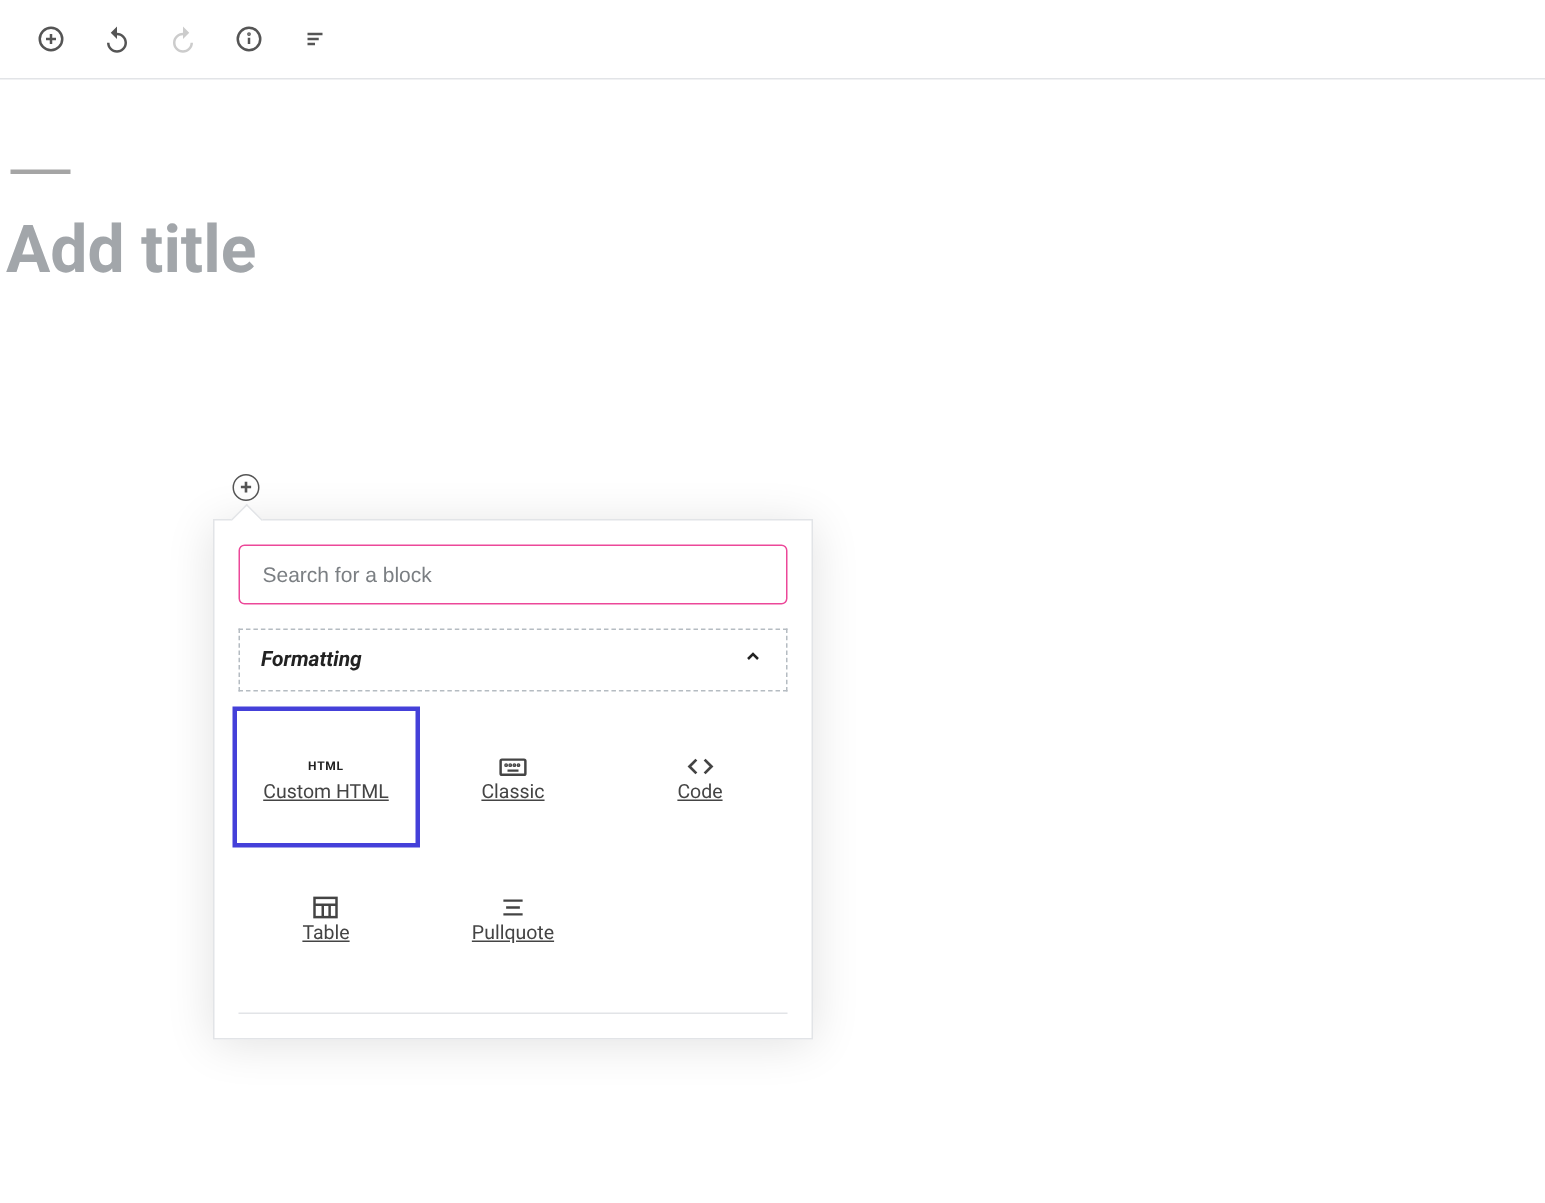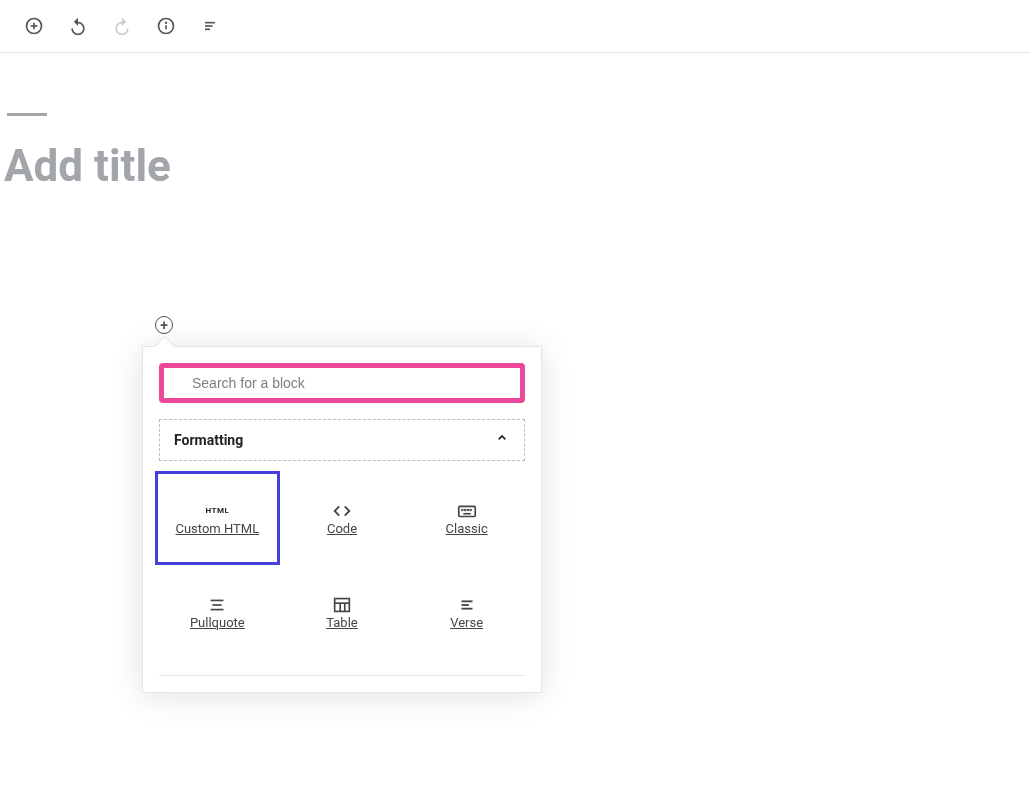--- a/index.html
+++ b/index.html
@@ -100,43 +100,44 @@
       border-left: 1px solid #e2e4e7;
       border-top: 1px solid #e2e4e7;
       transform: rotate(45deg);
     }
     .search-wrap {
       padding: 16px;
     }
     .search-input {
       width: 100%;
       height: 40px;
-      border: 5px solid #ec4899;
+      border: 1px solid #ec4899;
       border-radius: 4px;
-      padding: 0 28px;
+      padding: 0 15px;
       font-size: 14px;
       color: #333;
     }
     .search-input::placeholder {
       color: #7b7f83;
     }
     .panel-header {
       margin: 0 16px;
       border: 1px dashed #b5bcc2;
       height: 42px;
       display: flex;
       align-items: center;
       justify-content: space-between;
       padding: 0 14px;
       cursor: pointer;
     }
     .panel-title {
       font-size: 14px;
       font-weight: 700;
       color: #222;
+      font-style: italic;
     }
     .chevron svg {
       width: 16px;
       height: 16px;
     }
     .blocks-grid {
       display: grid;
       grid-template-columns: repeat(3, 1fr);
       padding: 10px 12px 0;
       gap: 0;
@@ -244,74 +245,64 @@
 
       <div class="block-item highlighted">
         <div class="block-icon">
           <span class="html-badge">HTML</span>
         </div>
         <div class="block-label">Custom HTML</div>
       </div>
 
       <div class="block-item">
         <div class="block-icon">
-          <svg viewBox="0 0 24 24" fill="none" stroke="currentColor" stroke-width="2">
-              <polyline points="9 7 4 12 9 17"></polyline>
-              <polyline points="15 7 20 12 15 17"></polyline>
-            </svg>
-        </div>
-        <div class="block-label">Code</div>
-      </div>
-
-      <div class="block-item">
-        <div class="block-icon">
           <svg viewBox="0 0 24 24" fill="none" stroke="currentColor" stroke-width="1.8">
               <rect x="3" y="7" width="18" height="11" rx="1"></rect>
               <circle cx="7" cy="11" r="0.5" fill="currentColor"></circle>
               <circle cx="10" cy="11" r="0.5" fill="currentColor"></circle>
               <circle cx="13" cy="11" r="0.5" fill="currentColor"></circle>
               <circle cx="16" cy="11" r="0.5" fill="currentColor"></circle>
               <line x1="8" y1="15" x2="16" y2="15"></line>
             </svg>
         </div>
         <div class="block-label">Classic</div>
       </div>
 
-
       <div class="block-item">
         <div class="block-icon">
-          <svg viewBox="0 0 24 24" fill="none" stroke="currentColor" stroke-width="1.8">
-              <line x1="5" y1="7" x2="19" y2="7"></line>
-              <line x1="7" y1="12" x2="17" y2="12"></line>
-              <line x1="5" y1="17" x2="19" y2="17"></line>
+          <svg viewBox="0 0 24 24" fill="none" stroke="currentColor" stroke-width="2">
+              <polyline points="9 7 4 12 9 17"></polyline>
+              <polyline points="15 7 20 12 15 17"></polyline>
             </svg>
         </div>
-        <div class="block-label">Pullquote</div>
-      </div>
+        <div class="block-label">Code</div>
+      </div>
+
 
       <div class="block-item">
         <div class="block-icon">
           <svg viewBox="0 0 24 24" fill="none" stroke="currentColor" stroke-width="1.8">
               <rect x="4" y="5" width="16" height="14"></rect>
               <line x1="4" y1="10" x2="20" y2="10"></line>
               <line x1="10" y1="10" x2="10" y2="19"></line>
               <line x1="15" y1="10" x2="15" y2="19"></line>
             </svg>
         </div>
         <div class="block-label">Table</div>
       </div>
 
       <div class="block-item">
         <div class="block-icon">
-          <svg viewBox="0 0 24 24" fill="none" stroke="currentColor" stroke-width="2">
-              <line x1="6" y1="8" x2="18" y2="8"></line>
-              <line x1="6" y1="12" x2="14" y2="12"></line>
-              <line x1="6" y1="16" x2="18" y2="16"></line>
+          <svg viewBox="0 0 24 24" fill="none" stroke="currentColor" stroke-width="1.8">
+              <line x1="5" y1="7" x2="19" y2="7"></line>
+              <line x1="7" y1="12" x2="17" y2="12"></line>
+              <line x1="5" y1="17" x2="19" y2="17"></line>
             </svg>
         </div>
-        <div class="block-label">Verse</div>
-      </div>
+        <div class="block-label">Pullquote</div>
+      </div>
+
 
     </div>
 
     <div class="popover-footer"></div>
   </div>
 </div>
 
 </body></html>

